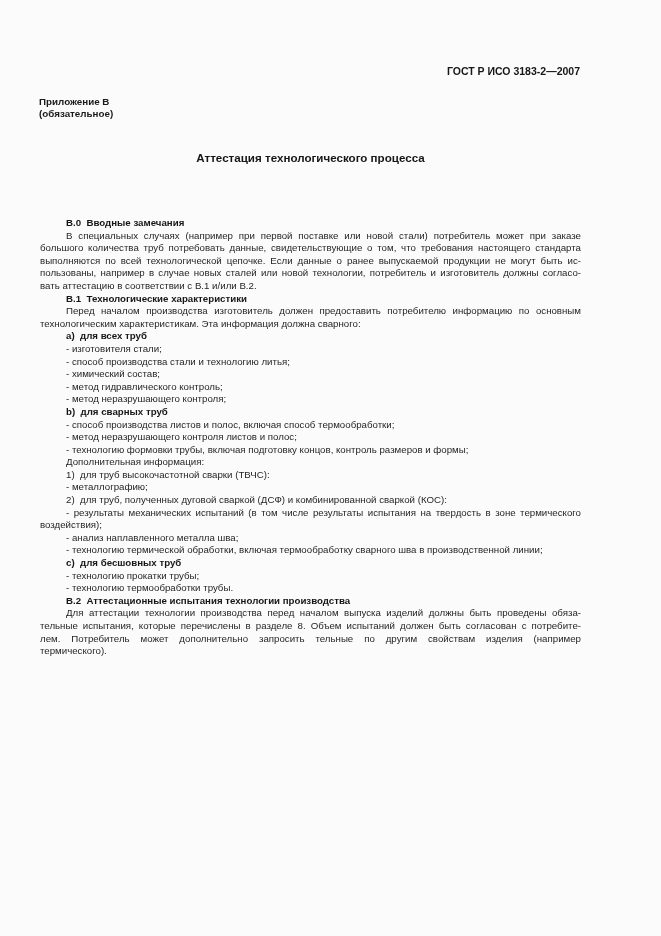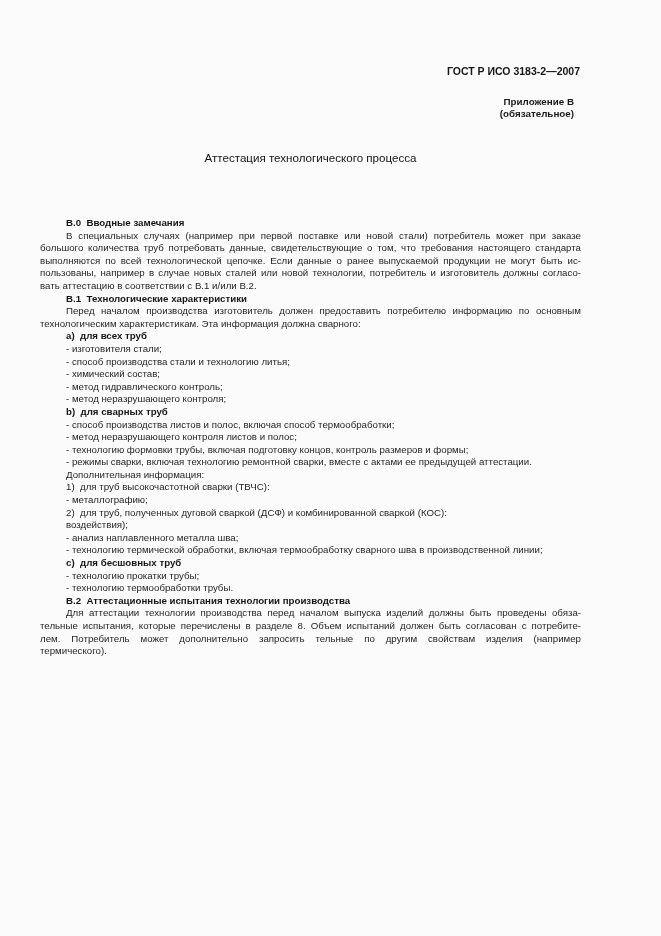--- a/index.html
+++ b/index.html
@@ -21,36 +21,36 @@
     top: 65px;
     right: 81px;
     font-size: 10.5px;
     font-weight: bold;
     color: #161616;
     white-space: nowrap;
   }
   .annex {
     position: absolute;
     top: 96px;
-    left: 33px;
+    left: 39px;
     width: 541px;
-    text-align: right;
+    text-align: left;
     font-size: 9.8px;
     line-height: 12.2px;
     font-weight: bold;
     color: #1a1a1a;
   }
   .doc-title {
     position: absolute;
     top: 151px;
     left: 40px;
     width: 541px;
     text-align: center;
     font-size: 11.6px;
-    font-weight: normal;
+    font-weight: bold;
     color: #161616;
   }
   .content {
     position: absolute;
     top: 181px;
     left: 40px;
     width: 541px;
     font-size: 9.7px;
     line-height: 12.6px;
     color: #1f1f1f;
@@ -135,35 +135,33 @@
       <div class="block">
         <div class="ln">- способ производства листов и полос, включая способ термообработки;</div>
       </div>
       <div class="block">
         <div class="ln">- метод неразрушающего контроля листов и полос;</div>
       </div>
       <div class="block">
         <div class="ln">- технологию формовки трубы, включая подготовку концов, контроль размеров и формы;</div>
       </div>
       <div class="block">
-        <div class="ln">- режимы сварки, включая технологию ремонтной сварки, вместе с актами ее предыдущей аттестации.</div>
-      </div>
-      <div class="block">
         <div class="ln">Дополнительная информация:</div>
       </div>
       <div class="block">
         <div class="ln">1)&nbsp; для труб высокочастотной сварки (ТВЧС):</div>
       </div>
       <div class="block">
         <div class="ln">- металлографию;</div>
       </div>
       <div class="block">
         <div class="ln">2)&nbsp; для труб, полученных дуговой сваркой (ДСФ) и комбинированной сваркой (КОС):</div>
       </div>
       <div class="block">
+        <div class="ln">- результаты механических испытаний (в том числе результаты испытания на твердость в зоне термического</div>
         <div class="ln">воздействия);</div>
       </div>
       <div class="block">
         <div class="ln">- анализ наплавленного металла шва;</div>
       </div>
       <div class="block">
         <div class="ln">- технологию термической обработки, включая термообработку сварного шва в производственной линии;</div>
       </div>
       <div class="block b">
         <div class="ln">c)&nbsp; для бесшовных труб</div>

